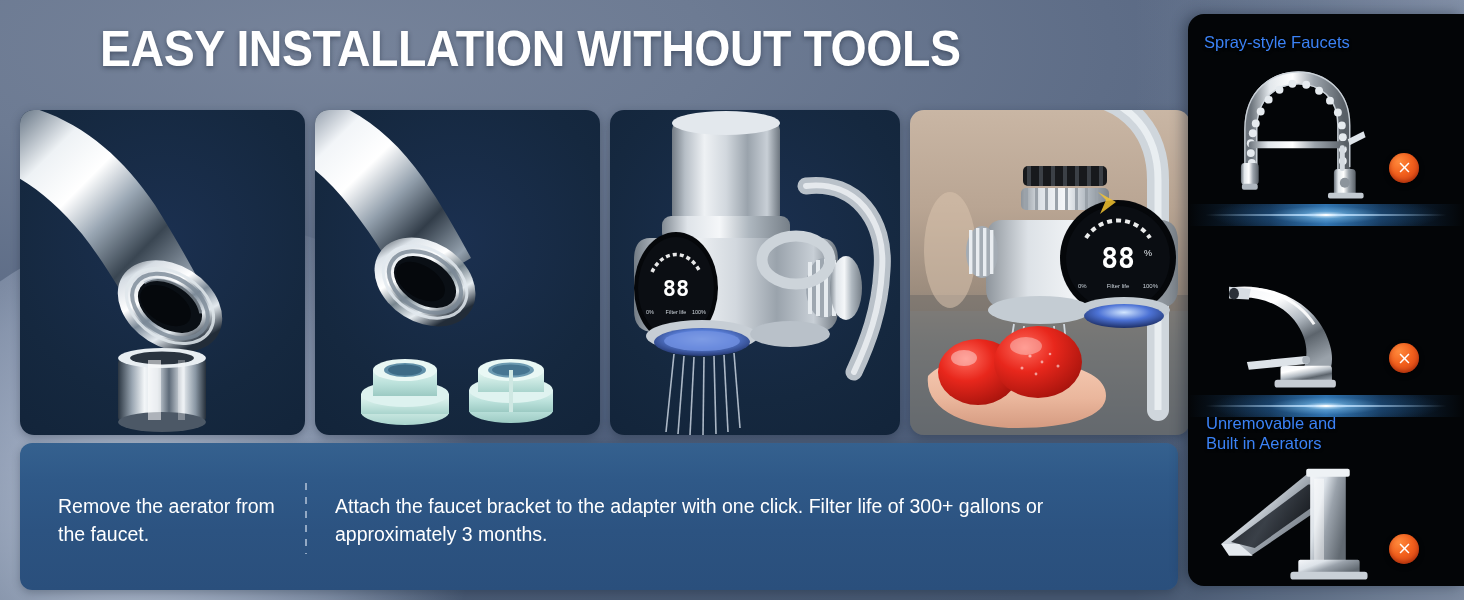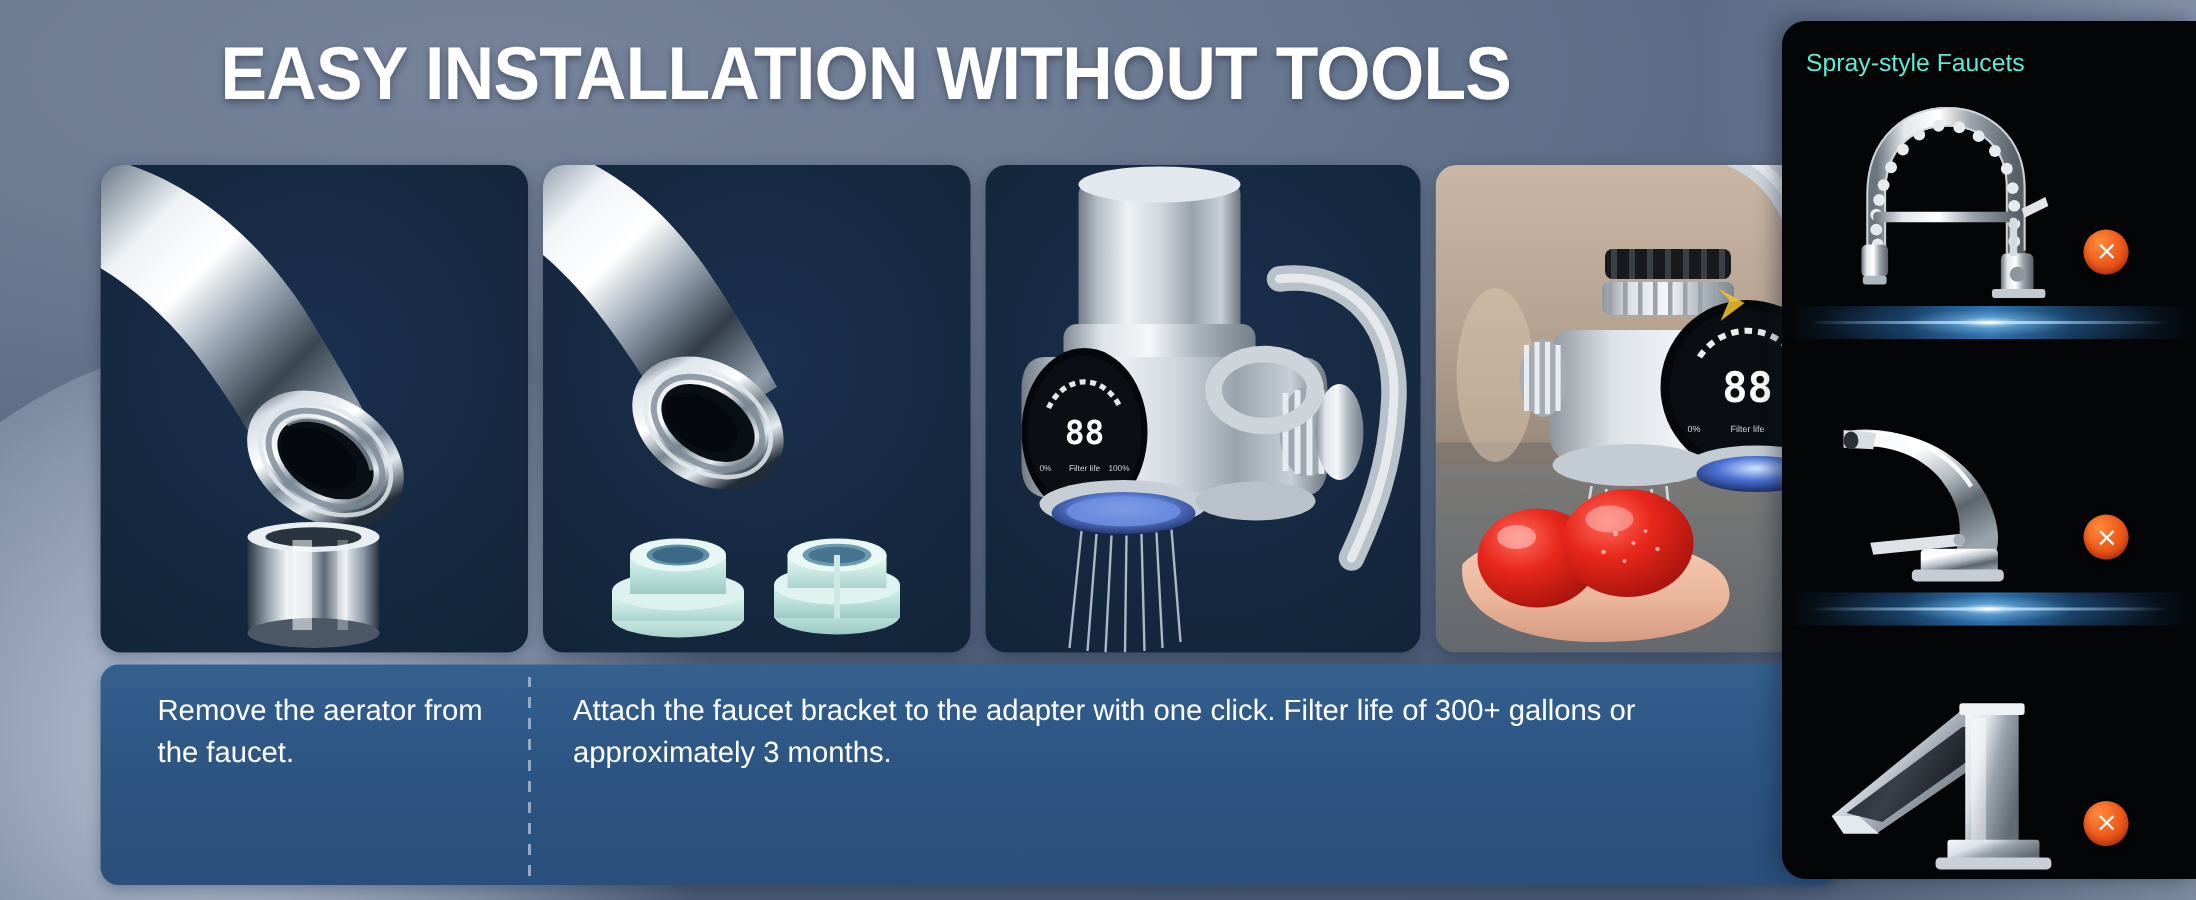--- a/index.html
+++ b/index.html
@@ -25,21 +25,21 @@
     background:radial-gradient(circle at 40% 50%, rgba(205,215,232,.85) 0%, rgba(190,202,222,.45) 45%, rgba(180,194,216,0) 72%);
     pointer-events:none;
   }
   #infographic::after{
     content:""; position:absolute; right:0; top:0; bottom:0; width:330px;
     background:linear-gradient(90deg, rgba(120,134,156,0) 0%, rgba(150,163,184,.35) 55%, rgba(170,182,201,.55) 100%);
     pointer-events:none;
   }
 
   
-  .left-zone { position:absolute; left:0; top:0; width:1180px; height:600px; z-index:3;margin-left:47px; }
+  .left-zone { position:absolute; left:0; top:0; width:1180px; height:600px; z-index:3; }
 
   .headline {
     position:absolute; left:100px; top:24px;
     font-size:50px; line-height:1;
     font-weight:700; color:#ffffff;
     letter-spacing:-0.5px;
     transform:scaleX(.93); transform-origin:left top;
     text-shadow:0 2px 5px rgba(20,30,48,.45);
     white-space:nowrap;
   }
@@ -58,20 +58,21 @@
   }
 
   
   .captions {
     position:absolute; left:20px; top:443px; width:1158px; height:147px;
     background:linear-gradient(180deg,#35618f 0%, #2f5988 25%, #2c5381 60%, #2a4f7c 100%);
     border-radius:12px;
     display:flex;
     box-shadow:0 3px 9px rgba(20,32,50,.3);
     overflow:hidden;
+    align-items:center;
   }
   .caption {
     position:relative;
     padding:18px 16px 10px 38px;
     color:#ffffff; font-size:19.5px; line-height:1.42;
   }
   .caption.c1{ flex:0 0 285px; }
   .caption.c2{ flex:0 0 295px; }
   .caption.c3{ flex:0 0 290px; }
   .caption.c4{ flex:1 1 auto; }
@@ -86,21 +87,21 @@
   .right-panel {
     position:absolute; right:0; top:14px; width:276px; height:572px;
     background:#030507;
     border-radius:16px 0 0 16px;
     overflow:hidden; z-index:4;
     box-shadow:-4px 0 14px rgba(18,28,45,.45);
   }
   .rp-section { position:relative; height:190.6px; }
   .rp-title {
     position:absolute; left:0; right:0; top:18px;
-    color:#5eead4; font-size:16.5px; line-height:1.22; font-weight:400;
+    color:#3b82f6; font-size:16.5px; line-height:1.22; font-weight:400;
     padding:0 14px;
     text-shadow:0 1px 3px rgba(0,0,0,.9);
   }
   .rp-title.left  { text-align:left;  padding-left:16px; }
   .rp-title.center{ text-align:center; }
   .rp-title.indent{ text-align:left; padding-left:18px; }
 
   .rp-divider {
     position:absolute; left:0; right:0; height:22px; z-index:6; pointer-events:none;
     background:
@@ -553,20 +554,22 @@
           <path d="M6.5 5 L12 10.5 L17.5 5 L19 6.5 L13.5 12 L19 17.5 L17.5 19 L12 13.5 L6.5 19 L5 17.5 L10.5 12 L5 6.5 Z" fill="#ffffff"></path>
         </svg>
       </div>
     </div>
 
     <div class="rp-divider" style="top:381px">
         <span class="line"></span>
       </div>
 
     <div class="rp-section">
+      <div class="rp-title indent" style="white-space:pre-line">Unremovable and
+Built in Aerators</div>
       <div class="faucet-art">
         <svg viewBox="0 0 276 132" preserveAspectRatio="xMidYMid meet">
           <defs>
             <linearGradient id="cg3" x1="0" y1="0" x2="1" y2="0.6">
               <stop offset="0" stop-color="#f4f6f9"></stop>
                 <stop offset="0.35" stop-color="#dde3e9"></stop>
               <stop offset="0.6" stop-color="#9aa2ab"></stop>
                 <stop offset="1" stop-color="#626a72"></stop>
             </linearGradient>
             <linearGradient id="cg3d" x1="0" y1="0" x2="1" y2="0.4">

